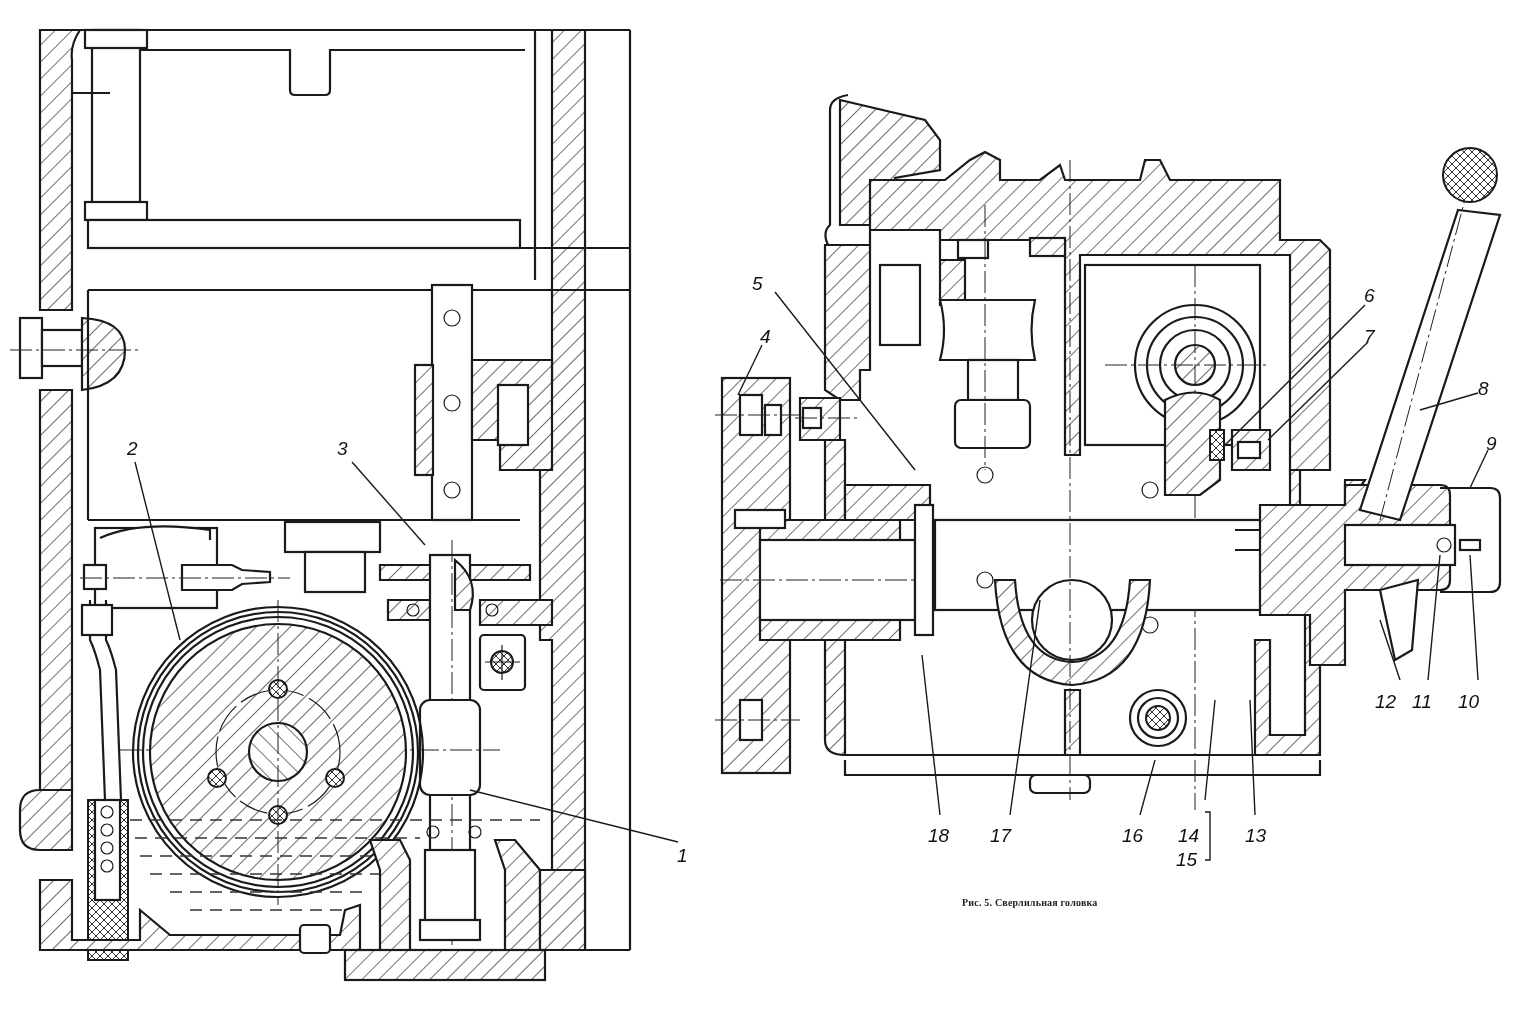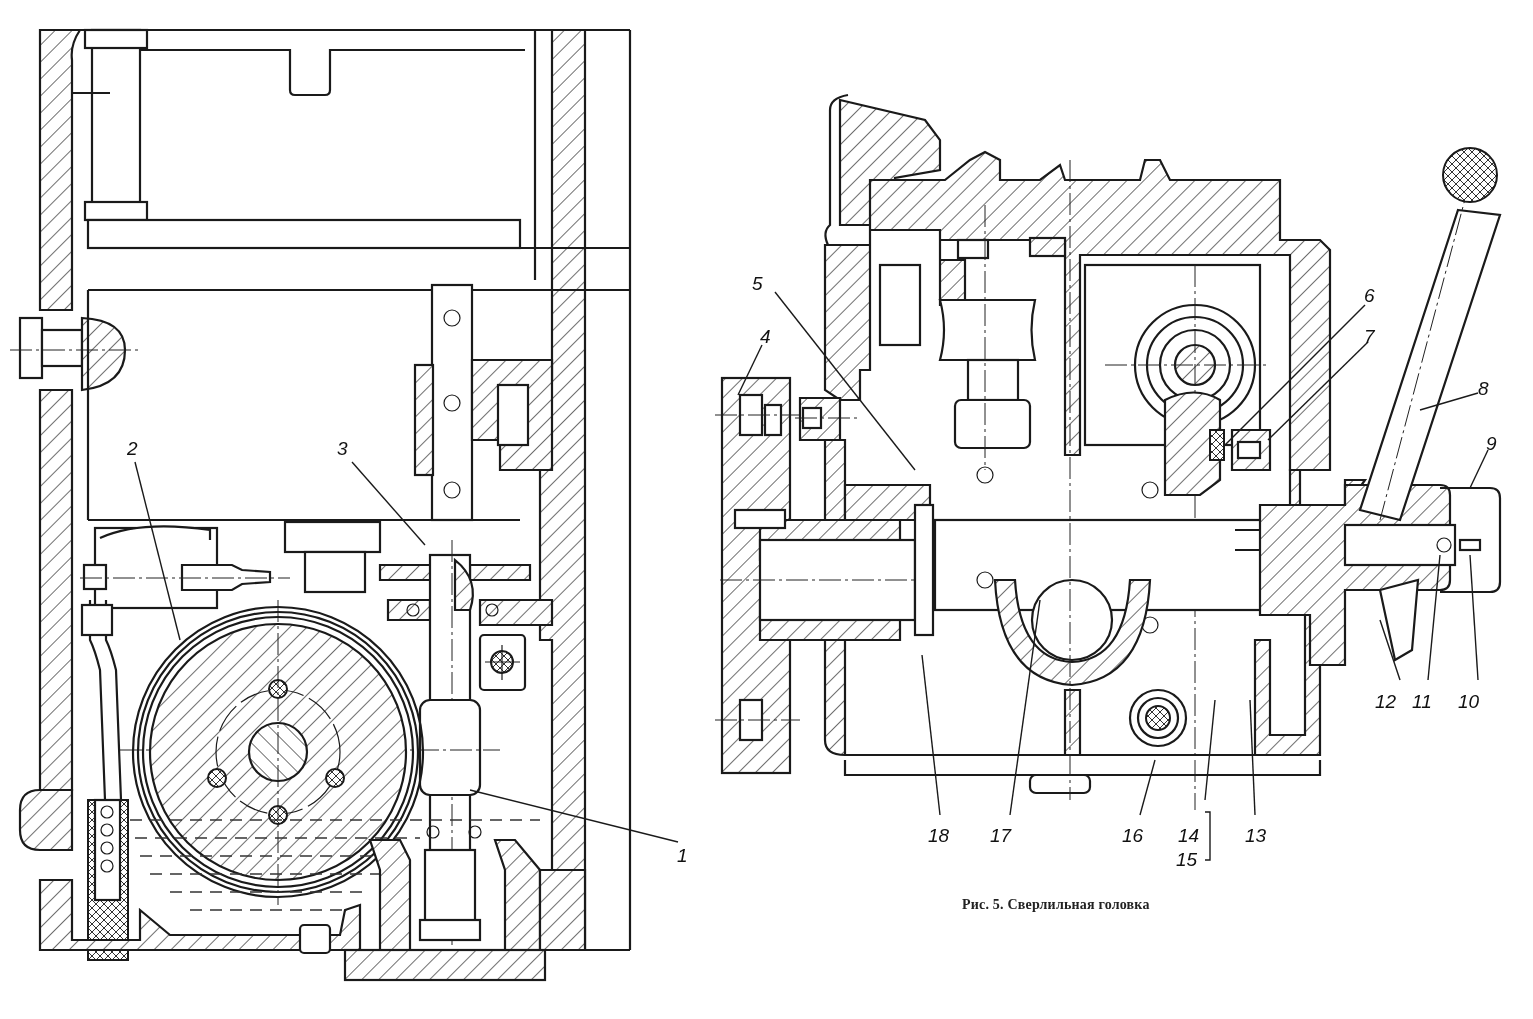--- a/index.html
+++ b/index.html
@@ -8,21 +8,21 @@
   .ln { stroke: #1a1a1a; stroke-width: 2.2; fill: none; }
   .thin { stroke: #1a1a1a; stroke-width: 1.2; fill: none; }
   .hat { fill: url(#hatch); stroke: #1a1a1a; stroke-width: 2.2; }
   .hat2 { fill: url(#hatch2); stroke: #1a1a1a; stroke-width: 2.2; }
   .hatx { fill: url(#cross); stroke: #1a1a1a; stroke-width: 2; }
   .wh { fill: #fff; stroke: #1a1a1a; stroke-width: 2.2; }
   .cl { stroke: #222; stroke-width: 1; stroke-dasharray: 22 4 3 4; fill: none; }
   .oil { stroke: #333; stroke-width: 1.4; stroke-dasharray: 12 8; fill: none; }
   .leader { stroke: #1a1a1a; stroke-width: 1.4; fill: none; }
   .callout { font-family: "Liberation Sans", sans-serif; font-style: italic; font-size: 19px; fill: #111; }
-  .caption { position: absolute; left: 962px; top: 897px; font-family: "Liberation Serif", serif; font-weight: bold; font-size: 14px; color: #222; letter-spacing: 0.2px; }
+  .caption { position: absolute; left: 962px; top: 897px; font-family: "Liberation Serif", serif; font-weight: bold; font-size: 10px; color: #222; letter-spacing: 0.2px; }
 </style>
 </head>
 <body>
 
 <svg id="drawing" viewBox="0 0 1533 1019" xmlns="http://www.w3.org/2000/svg">
   <defs>
     <pattern id="hatch" patternUnits="userSpaceOnUse" width="12" height="12" patternTransform="rotate(45)">
       <rect width="12" height="12" fill="#fff"></rect>
       <line x1="0" y1="0" x2="0" y2="12" stroke="#222" stroke-width="1.3"></line>
     </pattern>

